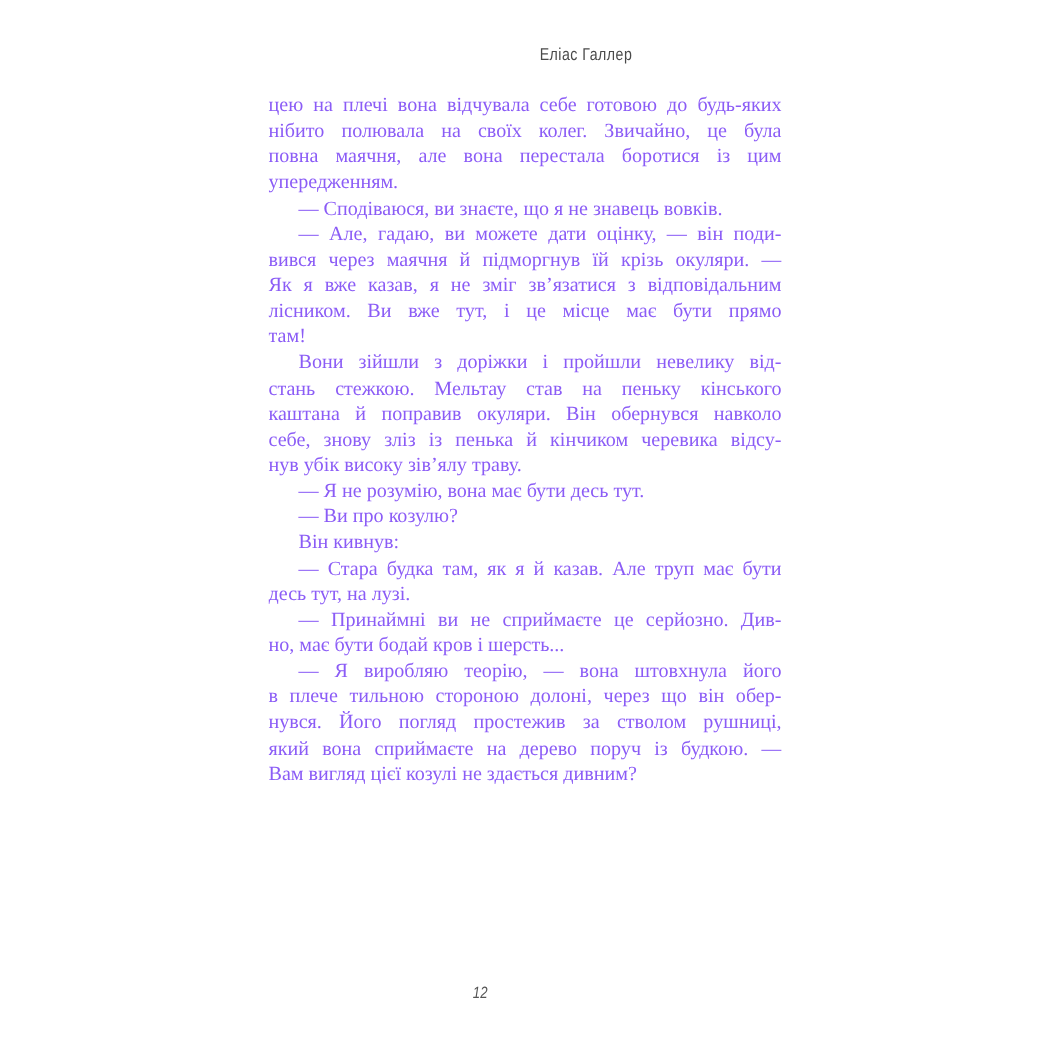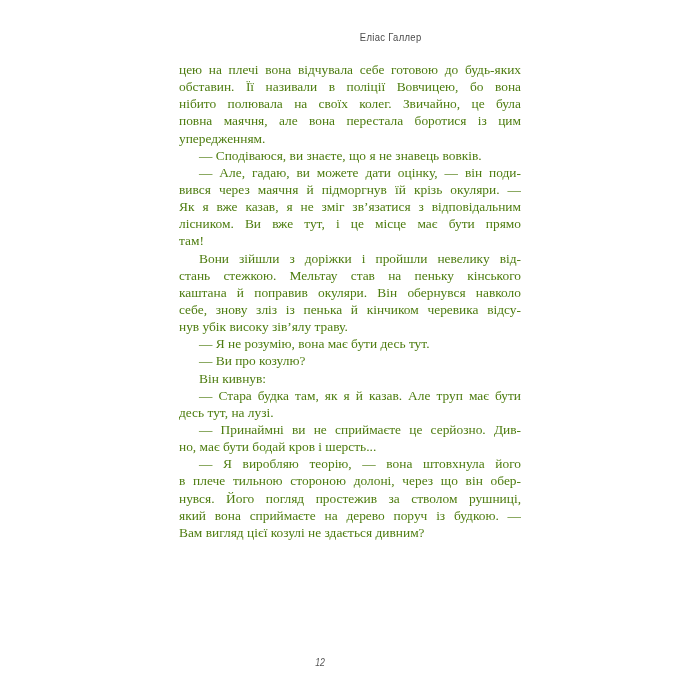--- a/index.html
+++ b/index.html
@@ -74,24 +74,23 @@
 </style>
 </head>
 <body style="background: rgb(255, 255, 255);">
 
 <div class="page">
 
   <div class="page-header" style="color: rgb(74, 74, 74);">
     <span class="author">Еліас Галлер</span>
   </div>
 
-  <div class="text-block" style="color: #4d7c0f;">
+  <div class="text-block" style="color: #8b5cf6;">
       <div class="paragraph">
         <div class="line justify">цею на плечі вона відчувала себе готовою до будь-яких</div>
-        <div class="line justify">обставин. Її називали в поліції Вовчицею, бо вона</div>
         <div class="line justify">нібито полювала на своїх колег. Звичайно, це була</div>
         <div class="line justify">повна маячня, але вона перестала боротися із цим</div>
         <div class="line last">упередженням.</div>
       </div>
       <div class="paragraph">
         <div class="line last indent">— Сподіваюся, ви знаєте, що я не знавець вовків.</div>
       </div>
       <div class="paragraph">
         <div class="line justify indent">— Але, гадаю, ви можете дати оцінку, — він поди-</div>
         <div class="line justify">вився через маячня й підморгнув їй крізь окуляри. —</div>

